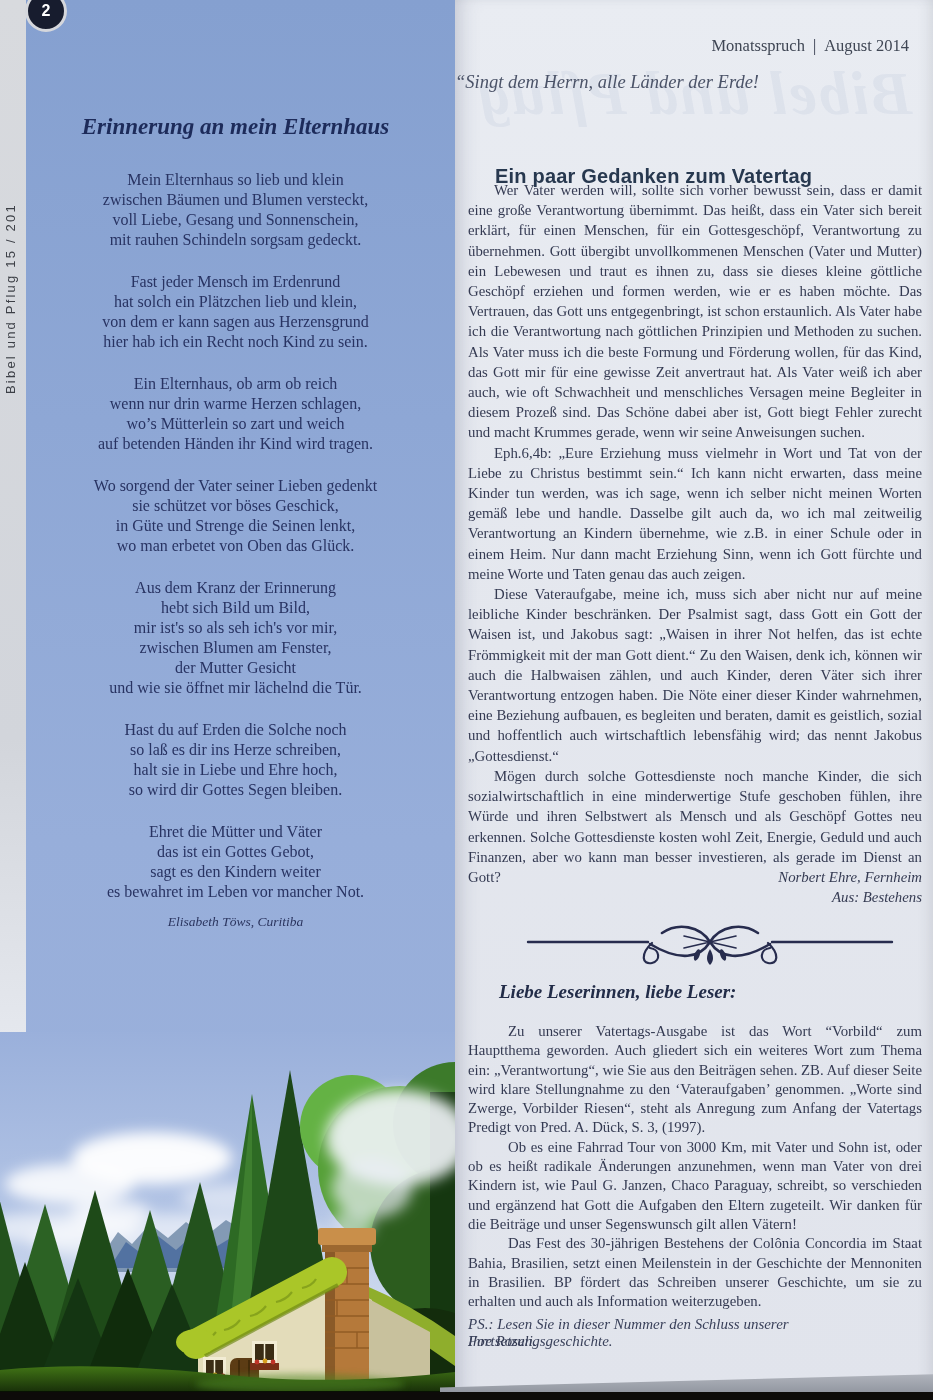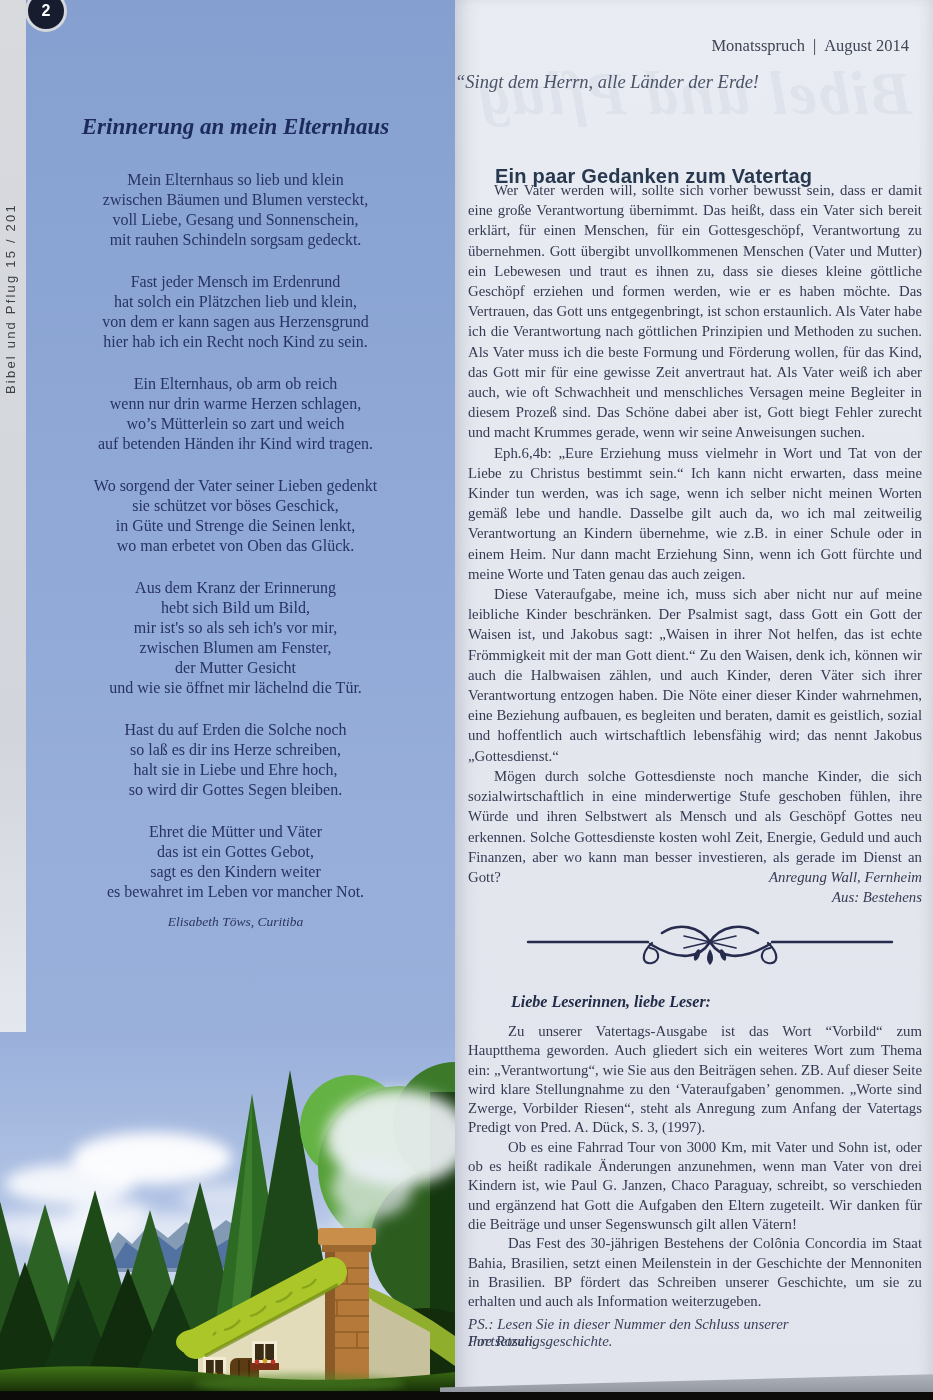--- a/index.html
+++ b/index.html
@@ -41,22 +41,22 @@
   .verse-ref{font-size:14.5px;margin-top:2px;}
   .article-head{position:absolute;top:165px;left:40px;margin:0;
     font-family:"Liberation Sans",sans-serif;font-weight:bold;font-size:20px;
     letter-spacing:.2px;color:#27384f;}
   .article{position:absolute;top:180px;left:13px;right:11px;
     font-size:14.8px;line-height:20.2px;text-align:justify;}
   .article p{margin:0;text-indent:26px;}
   .attrib-name{text-align:right;font-style:italic;margin-top:-20.2px;}
   .attrib-src{text-align:right;font-style:italic;}
   .ornament{position:absolute;top:918px;left:65px;width:380px;height:52px;}
-  .letter-head{position:absolute;top:981px;left:44px;margin:12px;
-    font-size:16px;font-style:italic;font-weight:bold;color:#222c48;}
+  .letter-head{position:absolute;top:981px;left:44px;margin:0;
+    font-size:19px;font-style:italic;font-weight:bold;color:#222c48;}
   .letter{position:absolute;top:1022px;left:13px;right:11px;
     font-size:14.8px;line-height:19.3px;text-align:justify;}
   .letter p{margin:0;text-indent:40px;}
   .signature{font-style:italic;margin-top:21px;}
   .ps-line{position:absolute;top:1316px;left:13px;right:11px;
     font-style:italic;font-size:15px;color:#39405a;}
   
   .bottom-wedge{position:absolute;left:440px;top:1372px;width:493px;height:28px;z-index:4;
     background:linear-gradient(180deg,#b3b7bf,#868b95);
     clip-path:polygon(0 55%,100% 8%,100% 100%,0 100%);}
@@ -232,21 +232,21 @@
 
     <h1 class="article-head">Ein paar Gedanken zum Vatertag</h1>
 
     <div class="article">
       <div>
           <p>Wer Vater werden will, sollte sich vorher bewusst sein, dass er damit eine große Verantwortung übernimmt. Das heißt, dass ein Vater sich bereit erklärt, für einen Menschen, für ein Gottesgeschöpf, Verantwortung zu übernehmen. Gott übergibt unvollkommenen Menschen (Vater und Mutter) ein Lebewesen und traut es ihnen zu, dass sie dieses kleine göttliche Geschöpf erziehen und formen werden, wie er es haben möchte. Das Vertrauen, das Gott uns entgegenbringt, ist schon erstaunlich. Als Vater habe ich die Verantwortung nach göttlichen Prinzipien und Methoden zu suchen. Als Vater muss ich die beste Formung und Förderung wollen, für das Kind, das Gott mir für eine gewisse Zeit anvertraut hat. Als Vater weiß ich aber auch, wie oft Schwachheit und menschliches Versagen meine Begleiter in diesem Prozeß sind. Das Schöne dabei aber ist, Gott biegt Fehler zurecht und macht Krummes gerade, wenn wir seine Anweisungen suchen.</p>
           <p>Eph.6,4b: „Eure Erziehung muss vielmehr in Wort und Tat von der Liebe zu Christus bestimmt sein.“ Ich kann nicht erwarten, dass meine Kinder tun werden, was ich sage, wenn ich selber nicht meinen Worten gemäß lebe und handle. Dasselbe gilt auch da, wo ich mal zeitweilig Verantwortung an Kindern übernehme, wie z.B. in einer Schule oder in einem Heim. Nur dann macht Erziehung Sinn, wenn ich Gott fürchte und meine Worte und Taten genau das auch zeigen.</p>
           <p>Diese Vateraufgabe, meine ich, muss sich aber nicht nur auf meine leibliche Kinder beschränken. Der Psalmist sagt, dass Gott ein Gott der Waisen ist, und Jakobus sagt: „Waisen in ihrer Not helfen, das ist echte Frömmigkeit mit der man Gott dient.“ Zu den Waisen, denk ich, können wir auch die Halbwaisen zählen, und auch Kinder, deren Väter sich ihrer Verantwortung entzogen haben. Die Nöte einer dieser Kinder wahrnehmen, eine Beziehung aufbauen, es begleiten und beraten, damit es geistlich, sozial und hoffentlich auch wirtschaftlich lebensfähig wird; das nennt Jakobus „Gottesdienst.“</p>
           <p>Mögen durch solche Gottesdienste noch manche Kinder, die sich sozialwirtschaftlich in eine minderwertige Stufe geschoben fühlen, ihre Würde und ihren Selbstwert als Mensch und als Geschöpf Gottes neu erkennen. Solche Gottesdienste kosten wohl Zeit, Energie, Geduld und auch Finanzen, aber wo kann man besser investieren, als gerade im Dienst an Gott?</p>
         </div>
-      <div class="attrib-name">Anregung Wall, Fernheim</div>
+      <div class="attrib-name">Norbert Ehre, Fernheim</div>
       <div class="attrib-src">Aus: Bestehens</div>
     </div>
 
     <svg class="ornament" viewBox="0 0 380 52">
       <g stroke="#272c4e" fill="none" stroke-linecap="round">
         <path d="M8,24 H128" stroke-width="2.4"></path>
         <path d="M252,24 H372" stroke-width="2.4"></path>
         <path d="M130,26 C160,44 180,40 190,24 C200,8 222,4 238,15" stroke-width="2.6"></path>
         <path d="M250,26 C220,44 200,40 190,24 C180,8 158,4 142,15" stroke-width="2.6"></path>
         <path d="M132,25 C120,36 122,47 132,45 C141,43 140,31 130,30" stroke-width="2.2"></path>

